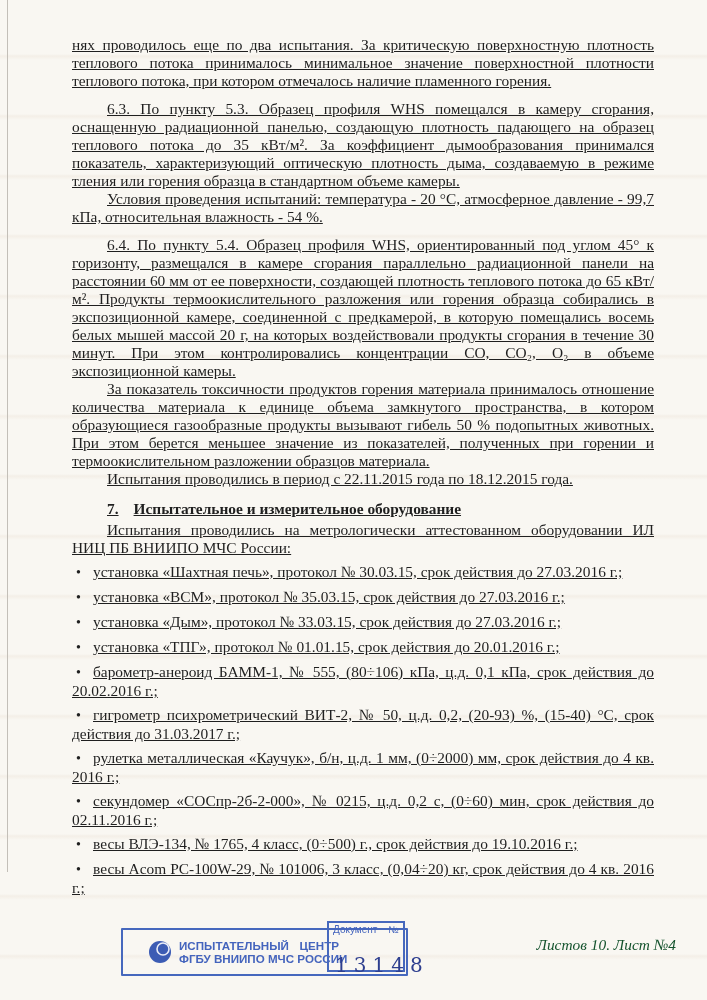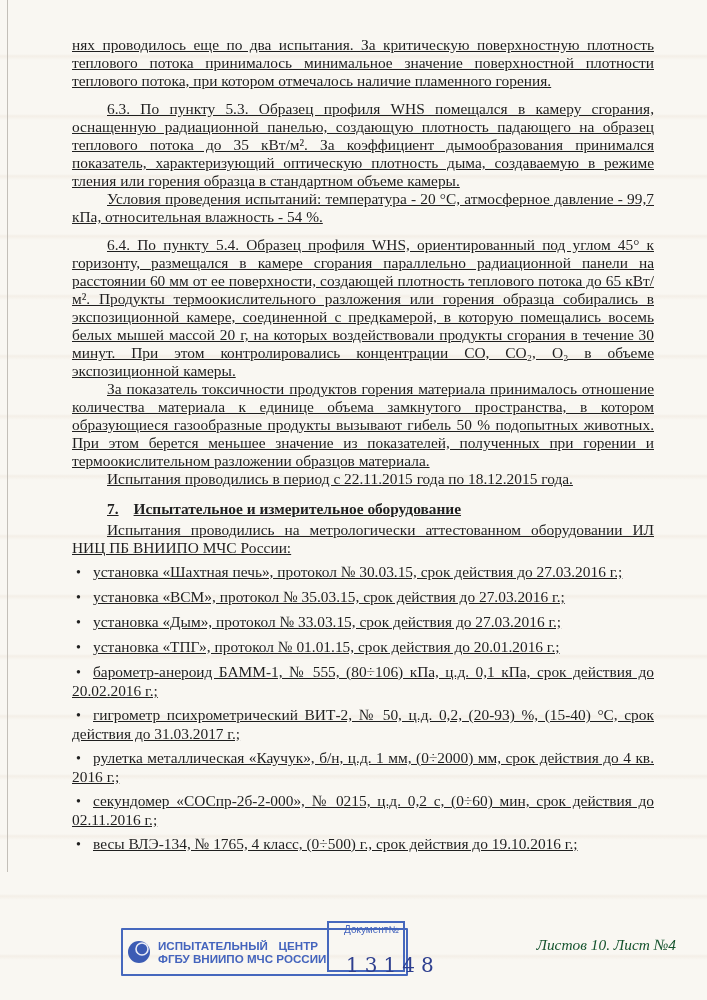--- a/index.html
+++ b/index.html
@@ -34,32 +34,32 @@
   .bullet { text-indent:4px; margin-top:6px; }
   .dot { display:inline-block; width:17px; text-indent:0; font-size:14px; }
 
   
   .stamp {
     position:absolute; left:121px; top:928px; width:283px; height:44px;
     border:2px solid #4668bd; border-radius:1px;
   }
   .stamp-left {
     position:absolute; left:0; top:0; bottom:0; width:206px;
-    display:flex; align-items:center; gap:5px; padding-left:4px; box-sizing:border-box;
+    display:flex; align-items:center; gap:5px; padding-left:25px; box-sizing:border-box;
   }
   .stamp-logo { flex:0 0 auto; width:26px; height:26px; }
   .stamp-lines {
     font-family:"Liberation Sans","DejaVu Sans",sans-serif;
     color:#4464bd; font-weight:bold; font-size:11.6px; line-height:13px;
     width:160px;
   }
   .stamp-lines div { text-align:justify; text-align-last:justify; white-space:nowrap; }
   .stamp-doc {
     position:absolute; left:204px; top:-9px; width:78px; height:51px;
-    border:2px solid #4668bd; box-sizing:border-box; background:transparent;padding-left:11px;
+    border:2px solid #4668bd; box-sizing:border-box; background:transparent;
   }
   .stamp-doc-label {
     display:flex; justify-content:space-between; padding:1px 4px 0 4px;
     font-family:"Liberation Sans","DejaVu Sans",sans-serif;
     color:#4464bd; font-size:10px; line-height:12px;
   }
   .stamp-doc-number {
     text-align:center; margin-top:18px;
     font-family:"DejaVu Serif","Liberation Serif",serif;
     color:#2e3f8f; font-size:20px; line-height:22px; letter-spacing:6px;
@@ -86,20 +86,21 @@
     <div class="blk body">Испытания проводились на метрологически аттестованном оборудовании ИЛ НИЦ ПБ ВНИИПО МЧС России:</div>
     <div class="blk bullet"><span class="dot">•</span>установка «Шахтная печь», протокол № 30.03.15, срок действия до 27.03.2016 г.;</div>
     <div class="blk bullet"><span class="dot">•</span>установка «ВСМ», протокол № 35.03.15, срок действия до 27.03.2016 г.;</div>
     <div class="blk bullet"><span class="dot">•</span>установка «Дым», протокол № 33.03.15, срок действия до 27.03.2016 г.;</div>
     <div class="blk bullet"><span class="dot">•</span>установка «ТПГ», протокол № 01.01.15, срок действия до 20.01.2016 г.;</div>
     <div class="blk bullet"><span class="dot">•</span>барометр-анероид БАММ-1, № 555, (80÷106) кПа, ц.д. 0,1 кПа, срок действия до 20.02.2016 г.;</div>
     <div class="blk bullet"><span class="dot">•</span>гигрометр психрометрический ВИТ-2, № 50, ц.д. 0,2, (20-93) %, (15-40) °С, срок действия до 31.03.2017 г.;</div>
     <div class="blk bullet"><span class="dot">•</span>рулетка металлическая «Каучук», б/н, ц.д. 1 мм, (0÷2000) мм, срок действия до 4 кв. 2016 г.;</div>
     <div class="blk bullet"><span class="dot">•</span>секундомер «СОСпр-2б-2-000», № 0215, ц.д. 0,2 с, (0÷60) мин, срок действия до 02.11.2016 г.;</div>
     <div class="blk bullet"><span class="dot">•</span>весы ВЛЭ-134, № 1765, 4 класс, (0÷500) г., срок действия до 19.10.2016 г.;</div>
+    <div class="blk bullet"><span class="dot">•</span>весы Acom PC-100W-29, № 101006, 3 класс, (0,04÷20) кг, срок действия до 4 кв. 2016 г.;</div>
   </div>
 
 <div class="stamp">
   <div class="stamp-left">
     <svg class="stamp-logo" viewBox="0 0 26 26">
       <circle cx="12" cy="13" r="11" fill="#3c5cb4"></circle>
       <circle cx="15" cy="10" r="6" fill="none" stroke="#e9ecf7" stroke-width="1.6"></circle>
       <path d="M11 10 h8 M15 6.5 v7" stroke="#3c5cb4" stroke-width="1.1"></path>
     </svg>
     <div class="stamp-lines">

